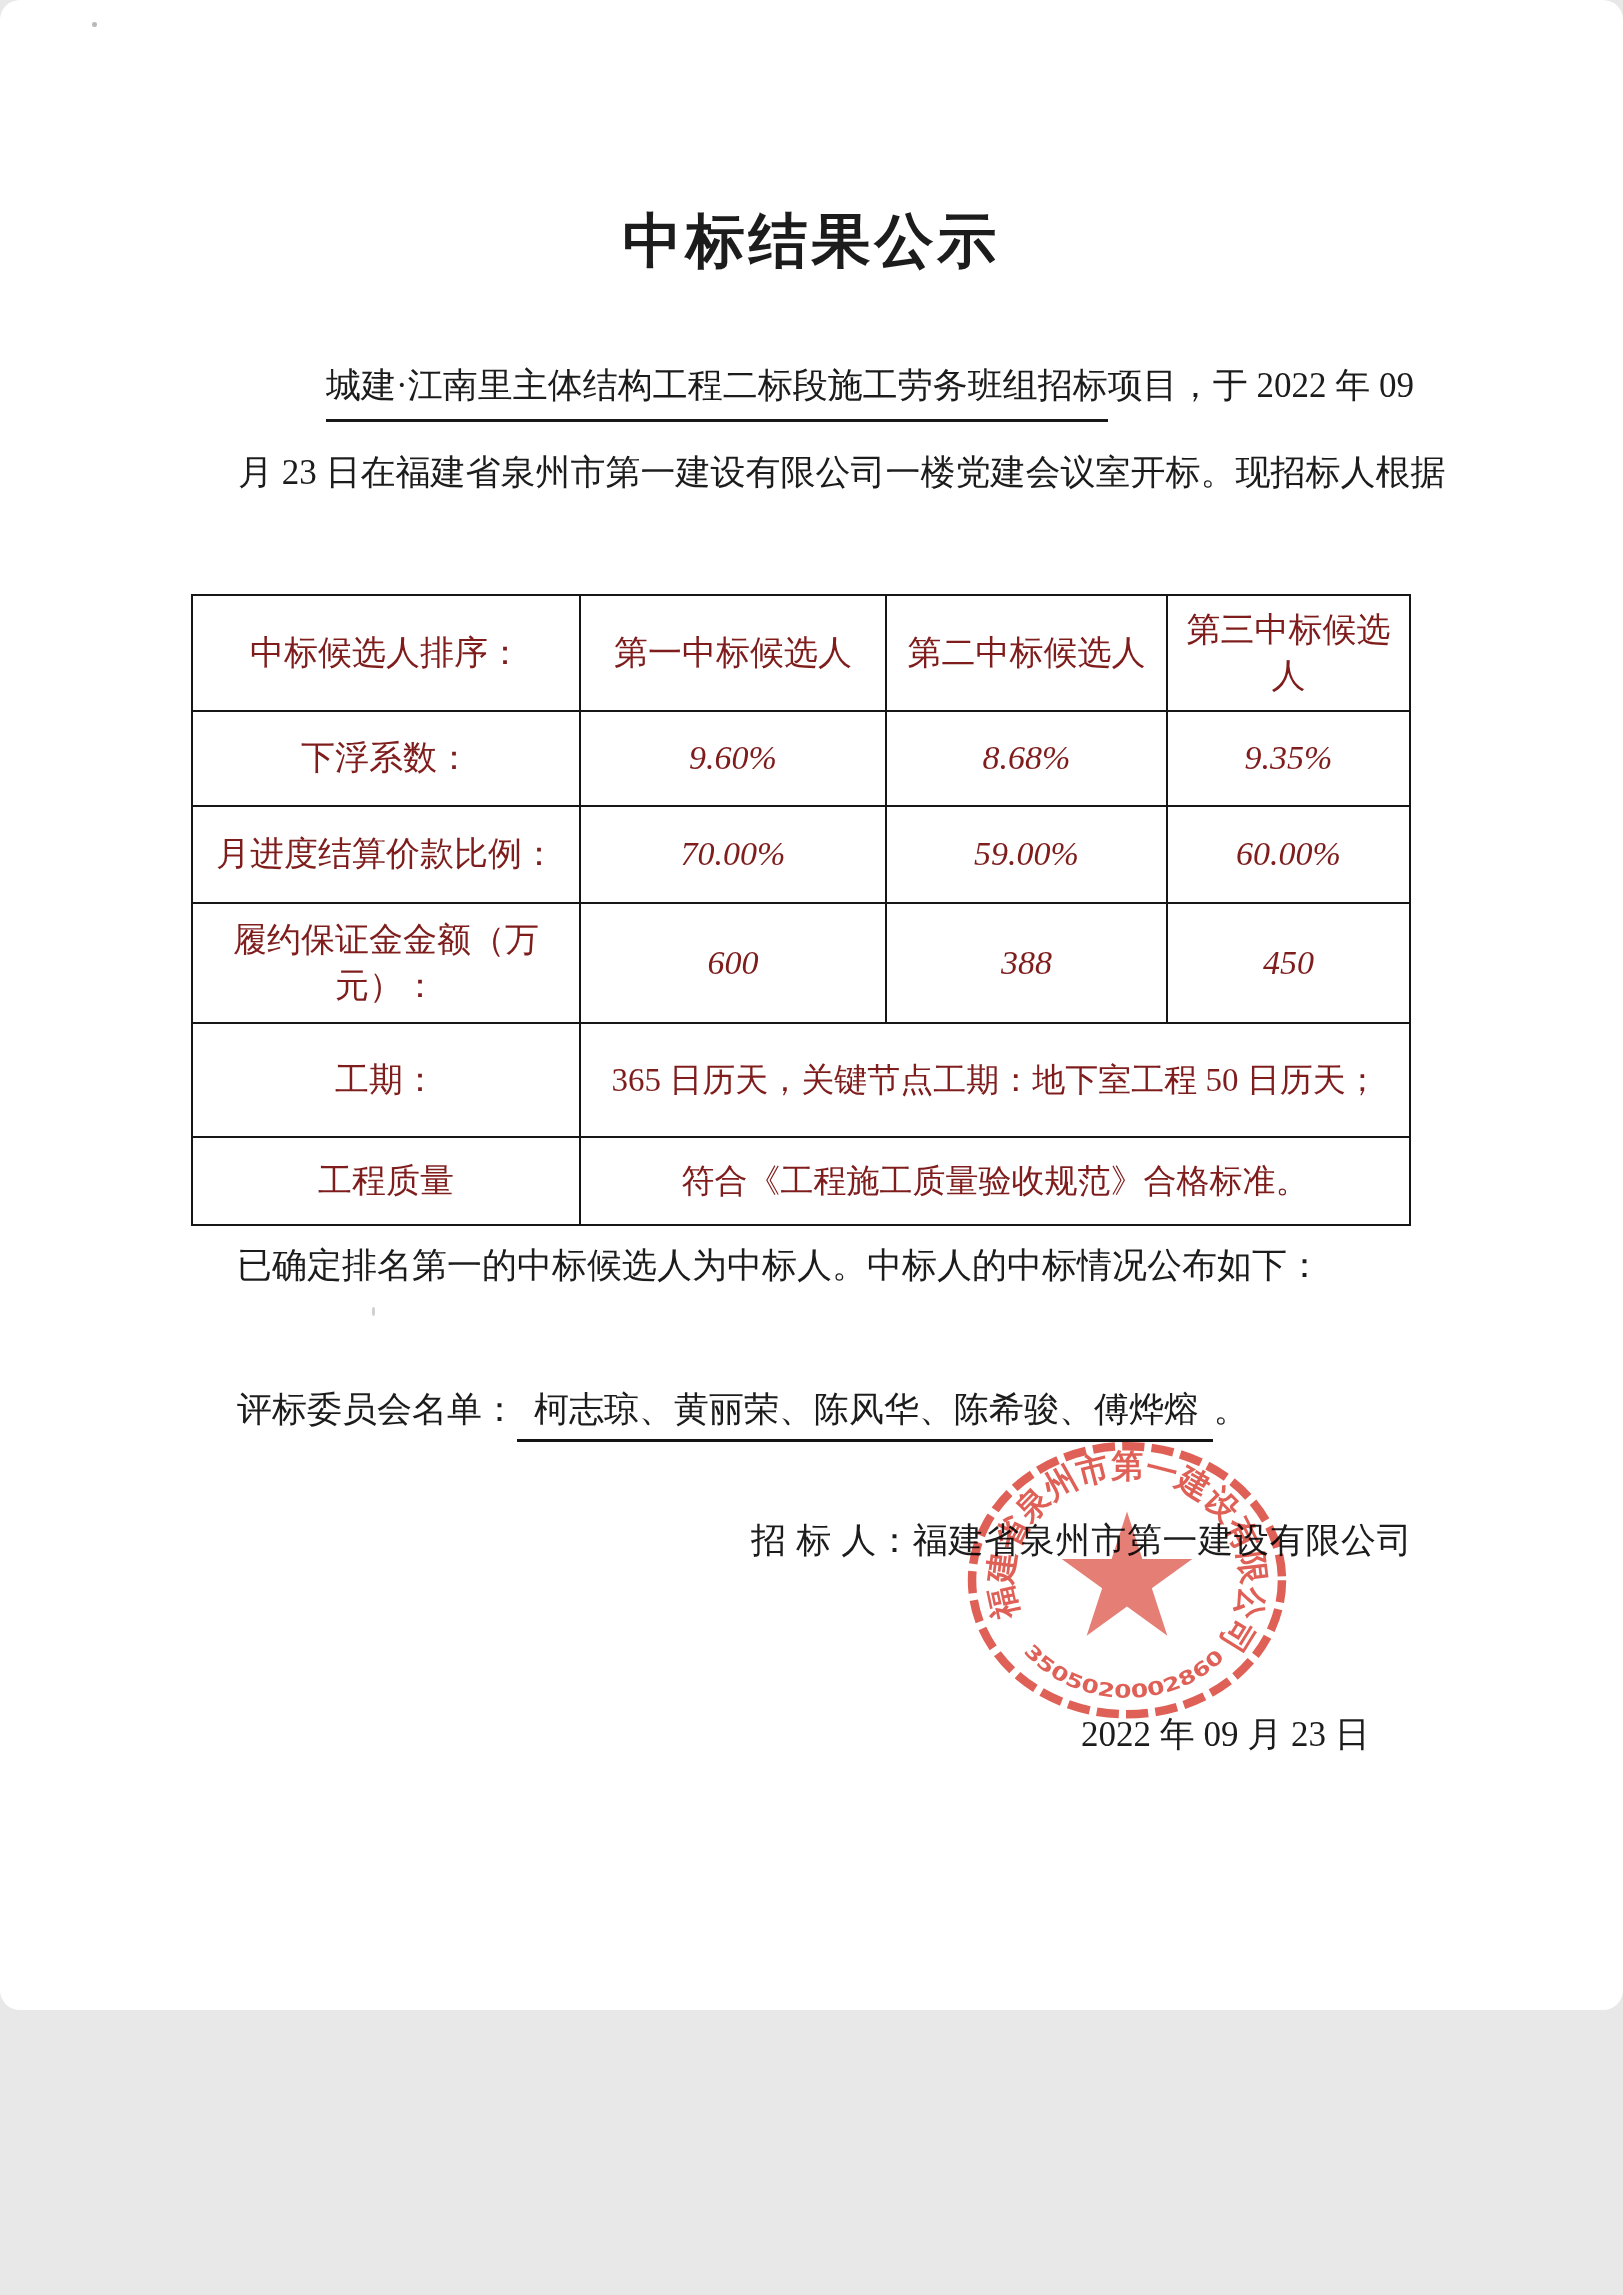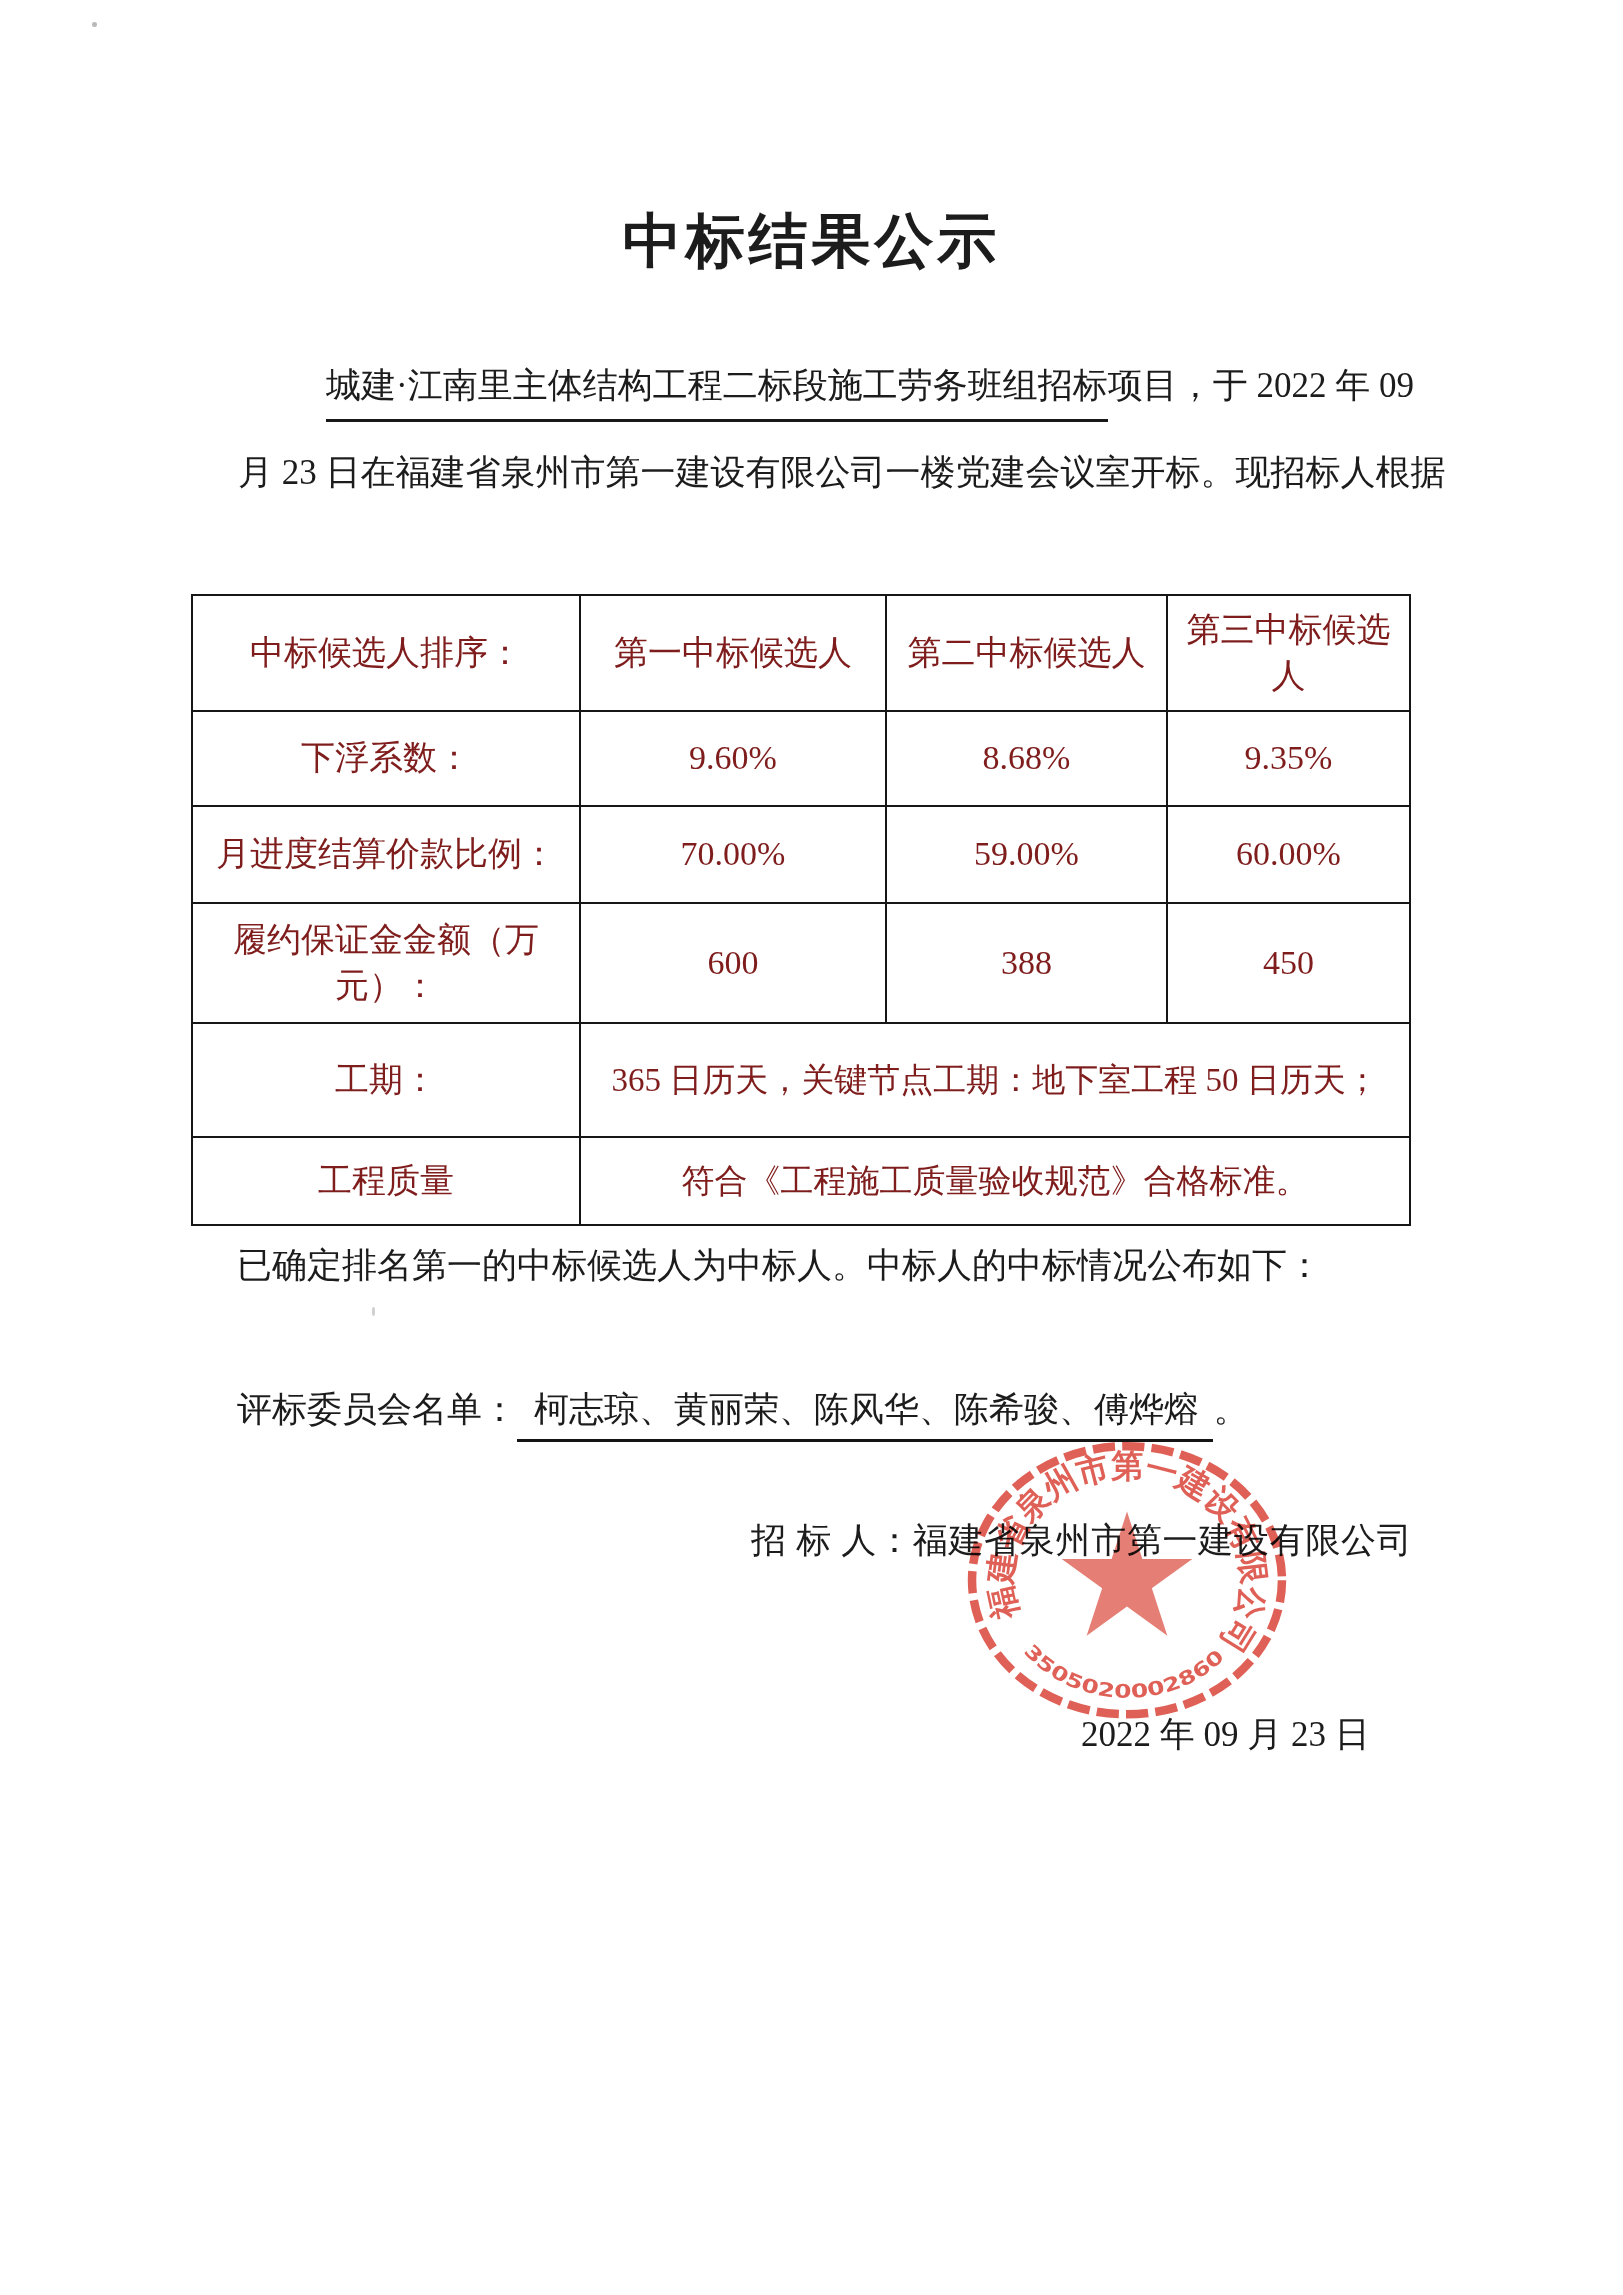--- a/index.html
+++ b/index.html
@@ -1,23 +1,24 @@
 <!DOCTYPE html>
 <html style="font-size:10.5px"><head>
 <meta charset="utf-8">
 <style>
   html,body{margin:0;padding:0;background:#e8e8e8;}
   .page{
     position:relative;
-    width:1623px;height:2295px;
+    width:1623px;height:2010px;
     margin:0 auto;
     background:#ffffff;
     font-family:"Liberation Serif","DejaVu Serif",serif;
     color:#1c1c1c;
     overflow:hidden;
+    border-radius:20px;
   }
   .abs{position:absolute;line-height:1.18;white-space:nowrap;}
   .doc-title{
     top:207px;left:0;width:1623px;
     text-align:center;
     font-size:59px;font-weight:bold;
     letter-spacing:3.9px;
   }
   .intro-line1{top:365px;left:326px;font-size:35px;}
   .intro-line2{top:452px;left:238px;font-size:35px;}
@@ -27,21 +28,21 @@
     width:1218px;height:632px;
     border-collapse:collapse;table-layout:fixed;
     font-size:34px;color:#7f1d1d;
   }
   .bid-table td{
     border:2.6px solid #161616;
     text-align:center;vertical-align:middle;
     padding:0 3.9px;overflow:hidden;
   }
   .bid-table .wrap2{line-height:60px;white-space:normal;}
-  .bid-table .nowrap{white-space:nowrap;}
+  .bid-table .nowrap{white-space:nowrap;font-style:italic;}
   .bid-table .span-val{font-size:33px;white-space:nowrap;}
   .confirm-line{top:1245px;left:237px;font-size:35px;text-align:right;}
   .committee-line{top:1389px;left:237px;font-size:35px;}
   .u-names{
     display:inline-block;
     border-bottom:3.3px solid #141414;
     padding:0 14.4px 9.2px 17px;
     white-space:nowrap;
   }
   .tenderer-line{top:1520px;left:751px;font-size:35px;letter-spacing:0.7px;}

